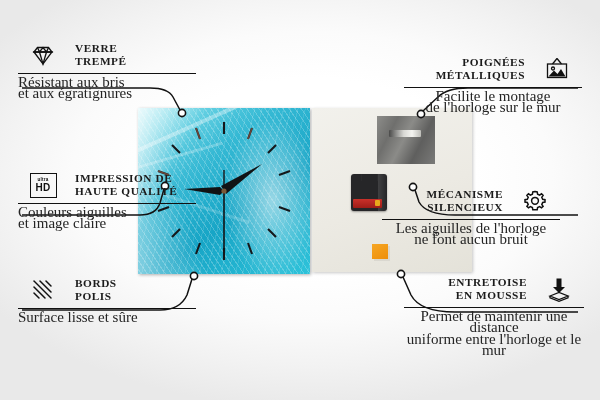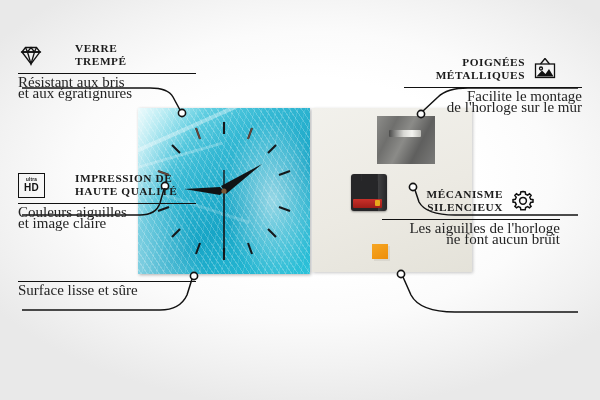--- a/index.html
+++ b/index.html
@@ -52,29 +52,29 @@
   }
   .feature .desc {
     font-family: "Liberation Serif", serif;
     font-size: 15px;
     line-height: 11.4px;
     color: #242424;
     margin-top: 3px;
     white-space: pre-line;
   }
   .feature.right .desc {
-    text-align: right;
+    text-align: center;
   }
   .feature .ico {
     flex: 0 0 auto;
     width: 50px;
     height: 26px;
     display: flex;
     align-items: center;
-    justify-content: flex-start;
+    justify-content: center;
   }
   .feature .ico svg { display: block; }
 
   .hd-badge {
     width: 25px;
     height: 23px;
     border: 1.4px solid #111;
     display: flex;
     flex-direction: column;
     align-items: center;
@@ -353,20 +353,33 @@
       </span>
       <span class="title">IMPRESSION DE
 HAUTE QUALITÉ</span>
     </div>
     <div class="rule"></div>
     <div class="desc">Couleurs aiguilles
 et image claire</div>
   </div>
 
   <div class="feature left" style="left:18px; top:277px;">
+    <div class="head">
+      <span class="ico">
+        <svg viewBox="0 0 26 26" width="26" height="26" stroke="#111" stroke-width="1.5" fill="none" stroke-linecap="round">
+          <line x1="4" y1="4" x2="21" y2="21"></line>
+          <line x1="4" y1="10" x2="15" y2="21"></line>
+          <line x1="4" y1="16" x2="9" y2="21"></line>
+          <line x1="10" y1="4" x2="21" y2="15"></line>
+          <line x1="16" y1="4" x2="21" y2="9"></line>
+        </svg>
+      </span>
+      <span class="title">BORDS
+POLIS</span>
+    </div>
     <div class="rule"></div>
     <div class="desc">Surface lisse et sûre</div>
   </div>
 
   <div class="feature right" style="left:404px; top:56px;">
     <div class="head">
       <span class="ico">
         <svg viewBox="0 0 26 26" width="26" height="26" fill="none" stroke="#111" stroke-width="1.3">
           <rect x="3.5" y="8" width="19" height="13.5"></rect>
           <path d="M13,2.5 L8.5,8 M13,2.5 L17.5,8"></path>
@@ -391,14 +404,30 @@
         </svg>
       </span>
       <span class="title">MÉCANISME
 SILENCIEUX</span>
     </div>
     <div class="rule"></div>
     <div class="desc">Les aiguilles de l'horloge
 ne font aucun bruit</div>
   </div>
 
+  <div class="feature right" style="left:404px; top:276px; width:180px;">
+    <div class="head">
+      <span class="ico">
+        <svg viewBox="0 0 26 26" width="26" height="26" fill="none" stroke="#111" stroke-width="1.3">
+          <path d="M10.5,2.5 L15.5,2.5 L15.5,11 L19,11 L13,17 L7,11 L10.5,11 Z" fill="#111" stroke="none"></path>
+          <path d="M4,20 L13,16.5 L22,20 L13,23.5 Z"></path>
+          <path d="M4,20 L4,21.8 L13,25.3 L22,21.8 L22,20"></path>
+        </svg>
+      </span>
+      <span class="title">ENTRETOISE
+EN MOUSSE</span>
+    </div>
+    <div class="rule"></div>
+    <div class="desc">Permet de maintenir une distance
+uniforme entre l'horloge et le mur</div>
+  </div>
 
 </div>
 
 </body></html>

